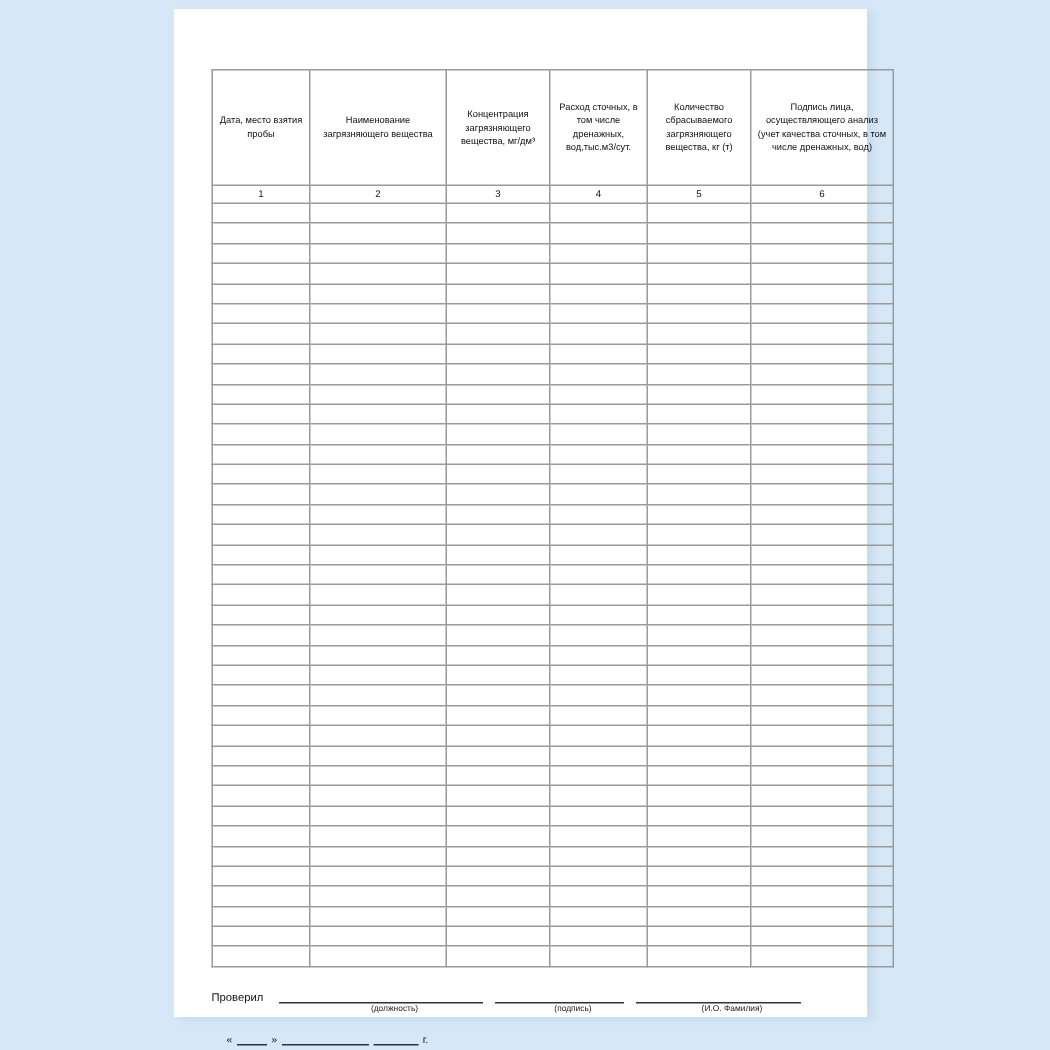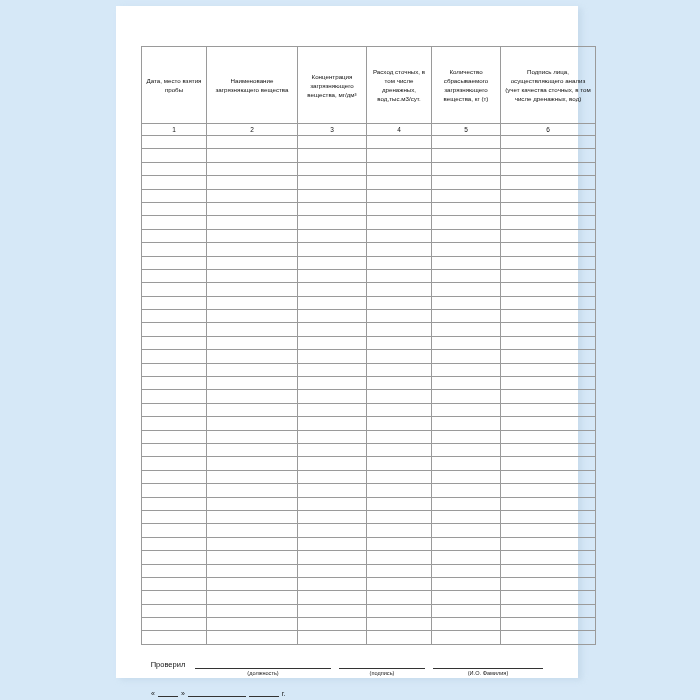--- a/index.html
+++ b/index.html
@@ -79,21 +79,20 @@
     margin: 14px auto 0 auto;
     width: 412px;
     position: relative;
     font-size: 7px;
     color: #111;
   }
   .footer-row {
     display: flex;
     align-items: flex-end;
     gap: 8px;
-    justify-content: center;
   }
   .checked-label {
     font-size: 7.5px;
     white-space: nowrap;
     padding-right: 2px;
   }
   .line {
     border-bottom: 1px solid #333;
     height: 9px;
   }

